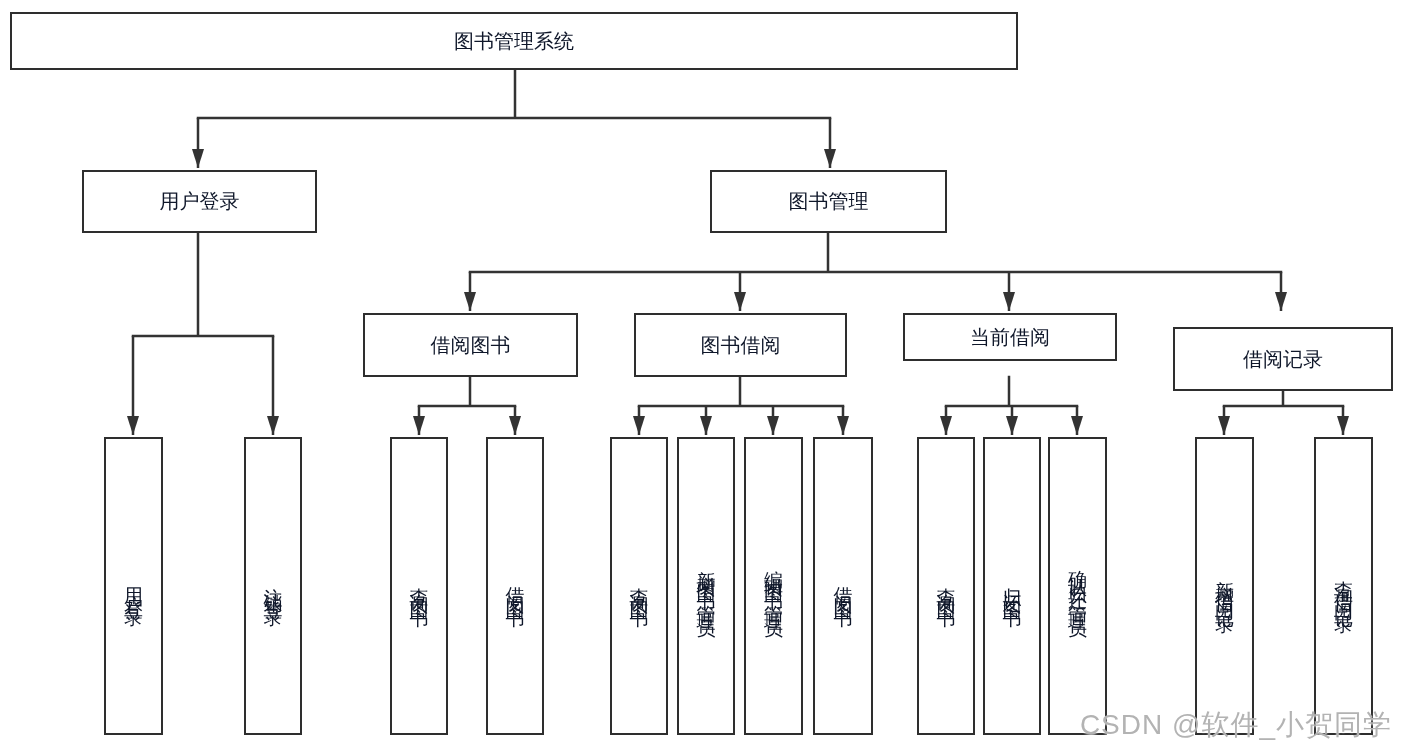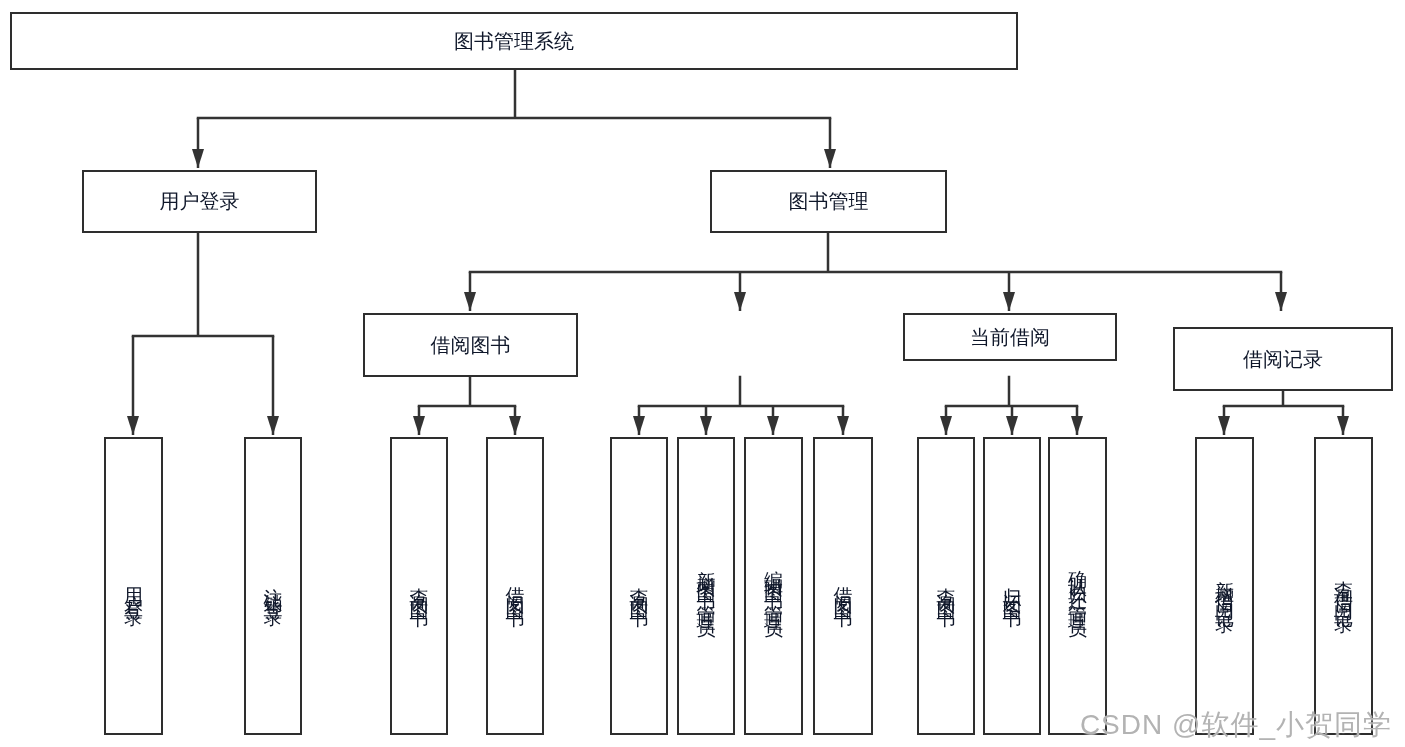--- a/index.html
+++ b/index.html
@@ -79,20 +79,23 @@
   <div class="box" style="left:82px; top:170px; width:235px; height:63px;">
     <span>用户登录</span>
   </div>
   <div class="box" style="left:710px; top:170px; width:237px; height:63px;">
     <span>图书管理</span>
   </div>
 
   <div class="box" style="left:363px; top:313px; width:215px; height:64px;">
     <span>借阅图书</span>
   </div>
+  <div class="box" style="left:634px; top:313px; width:213px; height:64px;">
+    <span>图书借阅</span>
+  </div>
   <div class="box" style="left:903px; top:313px; width:214px; height:48px;">
     <span>当前借阅</span>
   </div>
   <div class="box" style="left:1173px; top:327px; width:220px; height:64px;">
     <span>借阅记录</span>
   </div>
 
   <div class="box vbox" style="left:104px; top:437px; width:59px; height:298px;">
     <span>用户登录</span>
   </div>

